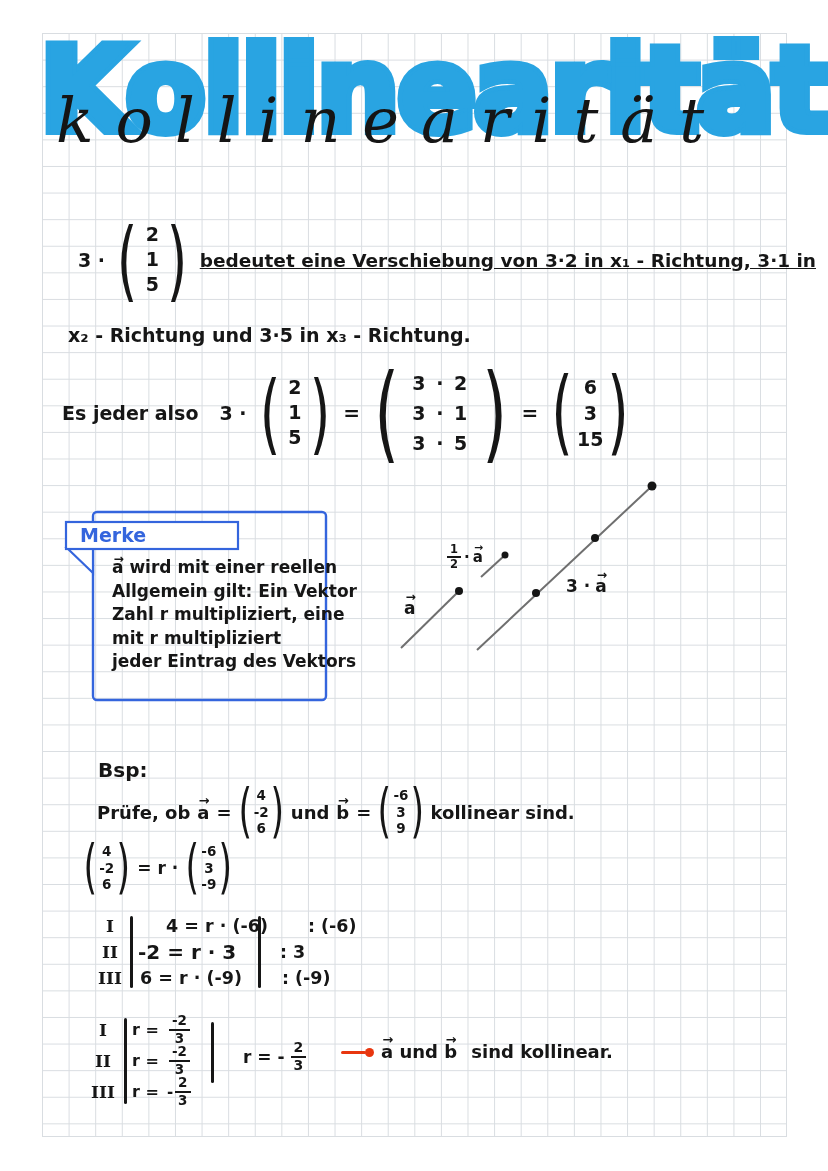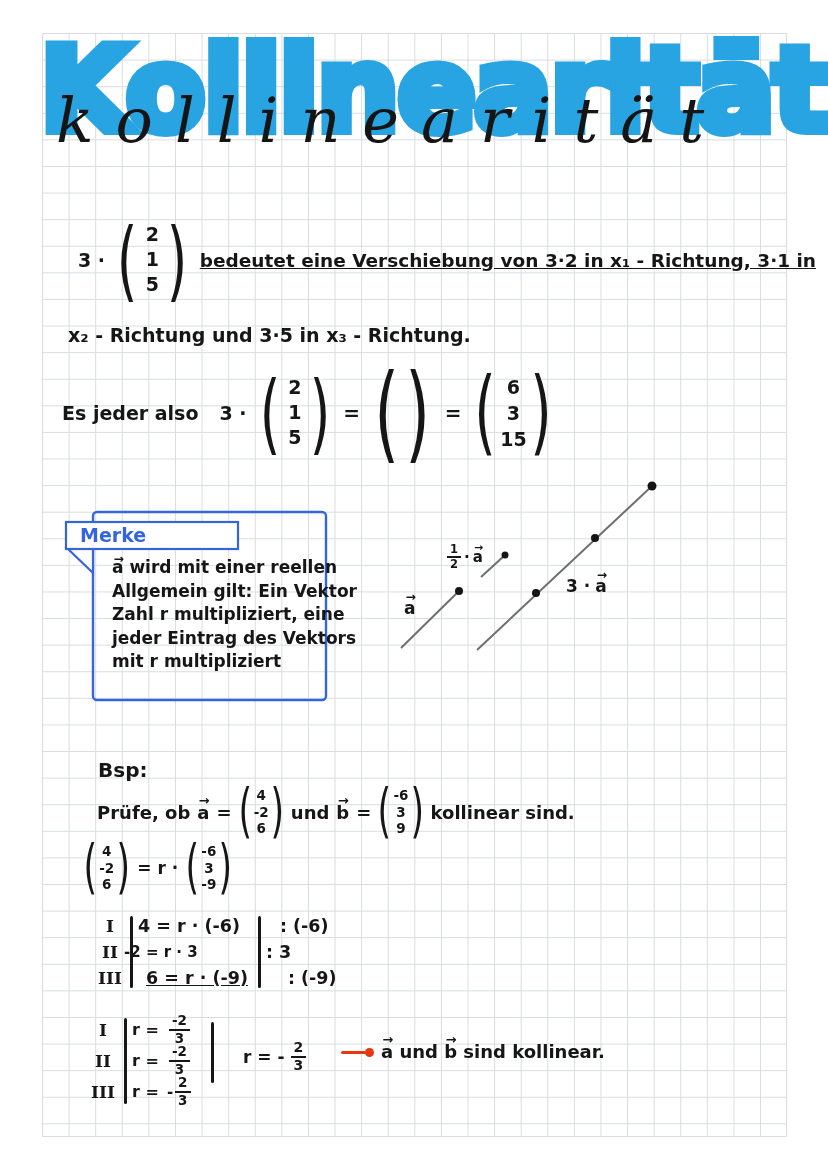--- a/index.html
+++ b/index.html
@@ -81,20 +81,25 @@
       <span class="col">
         <span>2</span>
         <span>1</span>
         <span>5</span>
       </span>
       <span class="paren">)</span>
     </span>
     <span class="hw" style="font-size:20px;">=</span>
     <span class="vec lg">
       <span class="paren">(</span>
+      <span class="col">
+        <span>3 · 2</span>
+        <span>3 · 1</span>
+        <span>3 · 5</span>
+      </span>
       <span class="paren">)</span>
     </span>
     <span class="hw" style="font-size:20px;">=</span>
     <span class="vec md2">
       <span class="paren">(</span>
       <span class="col">
         <span>6</span>
         <span>3</span>
         <span>15</span>
       </span>
@@ -106,22 +111,22 @@
   <svg class="abs" style="left:60px;top:500px;" width="280" height="215" viewBox="0 0 280 215">
     <rect x="33" y="12" width="233" height="188" rx="4" fill="none" stroke="#3465dd" stroke-width="2.4"></rect>
     <path d="M7,48 L33,73 L33,48 Z" fill="#ffffff" stroke="#3465dd" stroke-width="2.2"></path>
     <rect x="6" y="22" width="172" height="27" fill="#ffffff" stroke="#3465dd" stroke-width="2.2"></rect>
   </svg>
   <div class="abs hw" style="left:80px;top:524px;font-size:19px;color:#3465dd;">Merke</div>
   <div class="abs hw merke-text" style="left:112px;top:556px;font-size:17px;line-height:23.5px;">
     <div><span class="vl">a</span><span> wird mit einer reellen</span></div>
     <div>Allgemein gilt: Ein Vektor</div>
     <div>Zahl r multipliziert, eine</div>
+    <div>mit r multipliziert</div>
     <div>jeder Eintrag des Vektors</div>
-    <div>mit r multipliziert</div>
   </div>
 
   
   <svg class="abs" style="left:392px;top:470px;" width="275" height="195" viewBox="0 0 275 195">
     <line x1="9" y1="178" x2="66" y2="122" stroke="#6f6f6f" stroke-width="2"></line>
     <circle cx="67" cy="121" r="4" fill="#151515"></circle>
     <line x1="89" y1="107" x2="112" y2="86" stroke="#6f6f6f" stroke-width="2"></line>
     <circle cx="113" cy="85" r="3.5" fill="#151515"></circle>
     <line x1="85" y1="180" x2="260" y2="16" stroke="#6f6f6f" stroke-width="2"></line>
     <circle cx="144" cy="123" r="4" fill="#151515"></circle>
@@ -194,31 +199,31 @@
       <span class="paren">)</span>
     </span>
   </div>
 
   
   <div class="abs" style="left:96px;top:913px;">
     <div class="divider" style="left:34px;top:3px;height:72px;"></div>
     <div class="divider" style="left:162px;top:3px;height:72px;"></div>
     <div class="flexrow" style="height:26px;">
       <span class="rn" style="width:28px;text-align:center;">I</span>
-      <span class="hw nowrap" style="font-size:17.5px;width:126px;padding-left:14px;">4 = r · (-6)</span>
+      <span class="hw nowrap" style="font-size:17.5px;width:126px;padding-left:14px;margin-left:28px;">4 = r · (-6)</span>
       <span class="hw nowrap" style="font-size:17.5px;padding-left:16px;">: (-6)</span>
     </div>
     <div class="flexrow" style="height:26px;">
       <span class="rn" style="width:28px;text-align:center;">II</span>
-      <span class="hw nowrap" style="font-size:15px;width:126px;">-2 = r · 3</span>
+      <span class="hw nowrap" style="font-size:20px;width:126px;padding-left:14px;">-2 = r · 3</span>
       <span class="hw nowrap" style="font-size:17.5px;padding-left:16px;">: 3</span>
     </div>
     <div class="flexrow" style="height:26px;">
       <span class="rn" style="width:28px;text-align:center;">III</span>
-      <span class="hw nowrap" style="font-size:17.5px;width:126px;padding-left:22px;text-decoration:underline;">6 = r · (-9)</span>
+      <span class="hw nowrap" style="font-size:17.5px;width:126px;padding-left:16px;">6 = r · (-9)</span>
       <span class="hw nowrap" style="font-size:17.5px;padding-left:16px;">: (-9)</span>
     </div>
   </div>
 
   
   <div class="abs" style="left:88px;top:1014px;">
     <div class="divider" style="left:36px;top:4px;height:86px;"></div>
     <div class="flexrow" style="height:31px;">
       <span class="rn" style="width:30px;text-align:center;">I</span>
       <span class="hw" style="font-size:16px;padding-left:14px;padding-right:8px;">r =</span>
@@ -257,15 +262,15 @@
       <span>3</span>
     </span>
   </div>
 
   <div class="red-arrow" style="left:341px;top:1051px;"></div>
 
   <div class="abs flexrow red" style="left:381px;top:1041px;">
     <span class="vl hw" style="font-size:18px;">a</span>
     <span class="hw" style="font-size:18px;white-space:pre;"> und </span>
     <span class="vl hw" style="font-size:18px;">b</span>
-    <span class="hw nowrap" style="font-size:18px;white-space:pre;"> sind kollinear.</span>
+    <span class="hw nowrap" style="font-size:18px;white-space:pre;margin-left:8px;"> sind kollinear.</span>
   </div>
 </div>
 
 </body></html>

